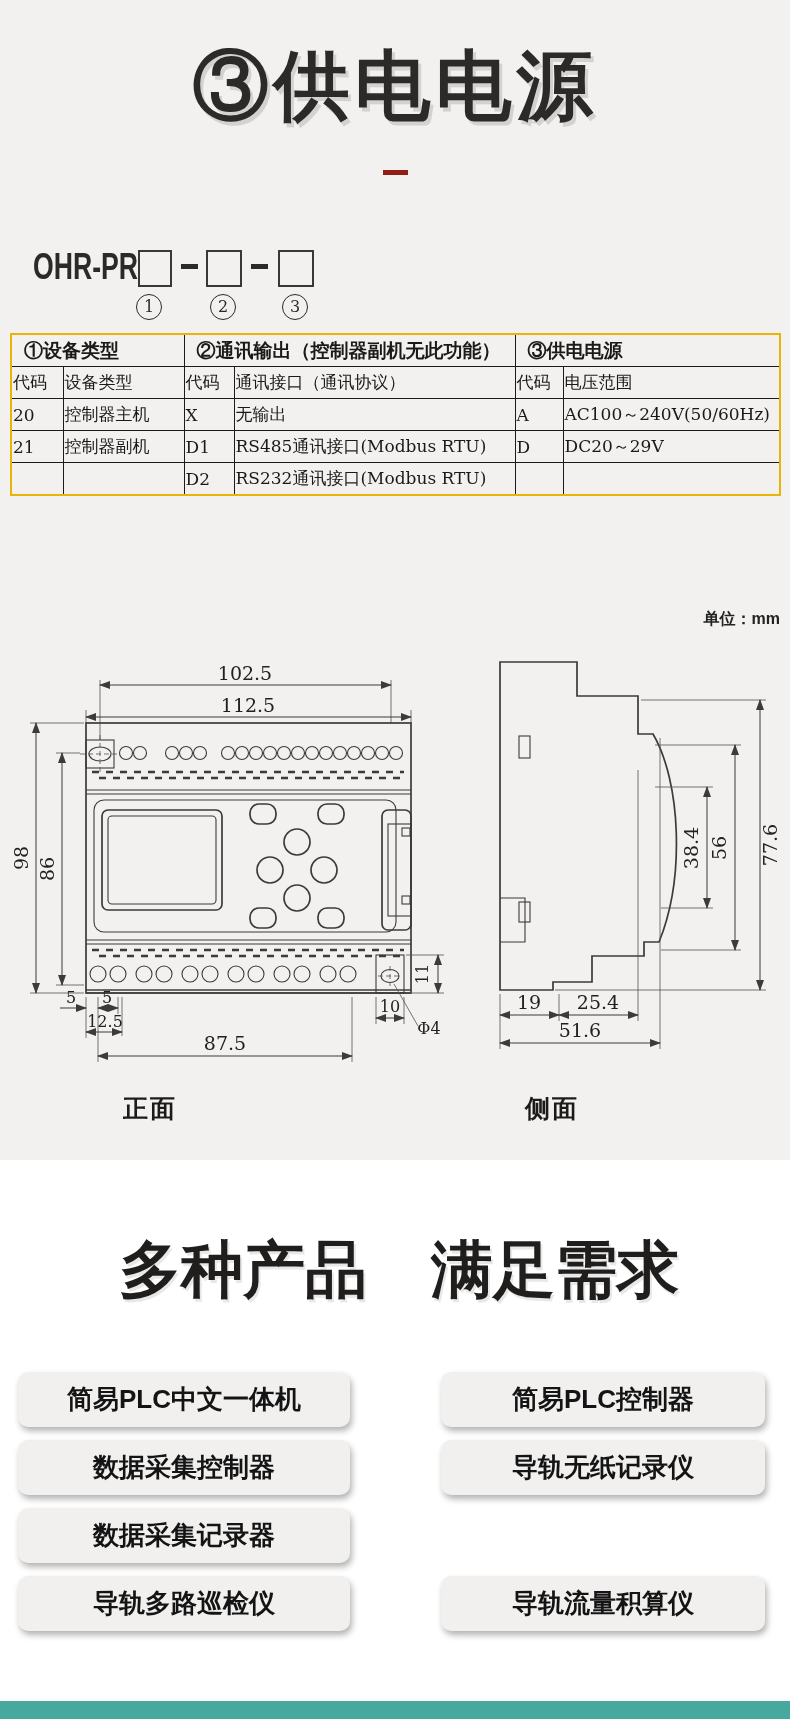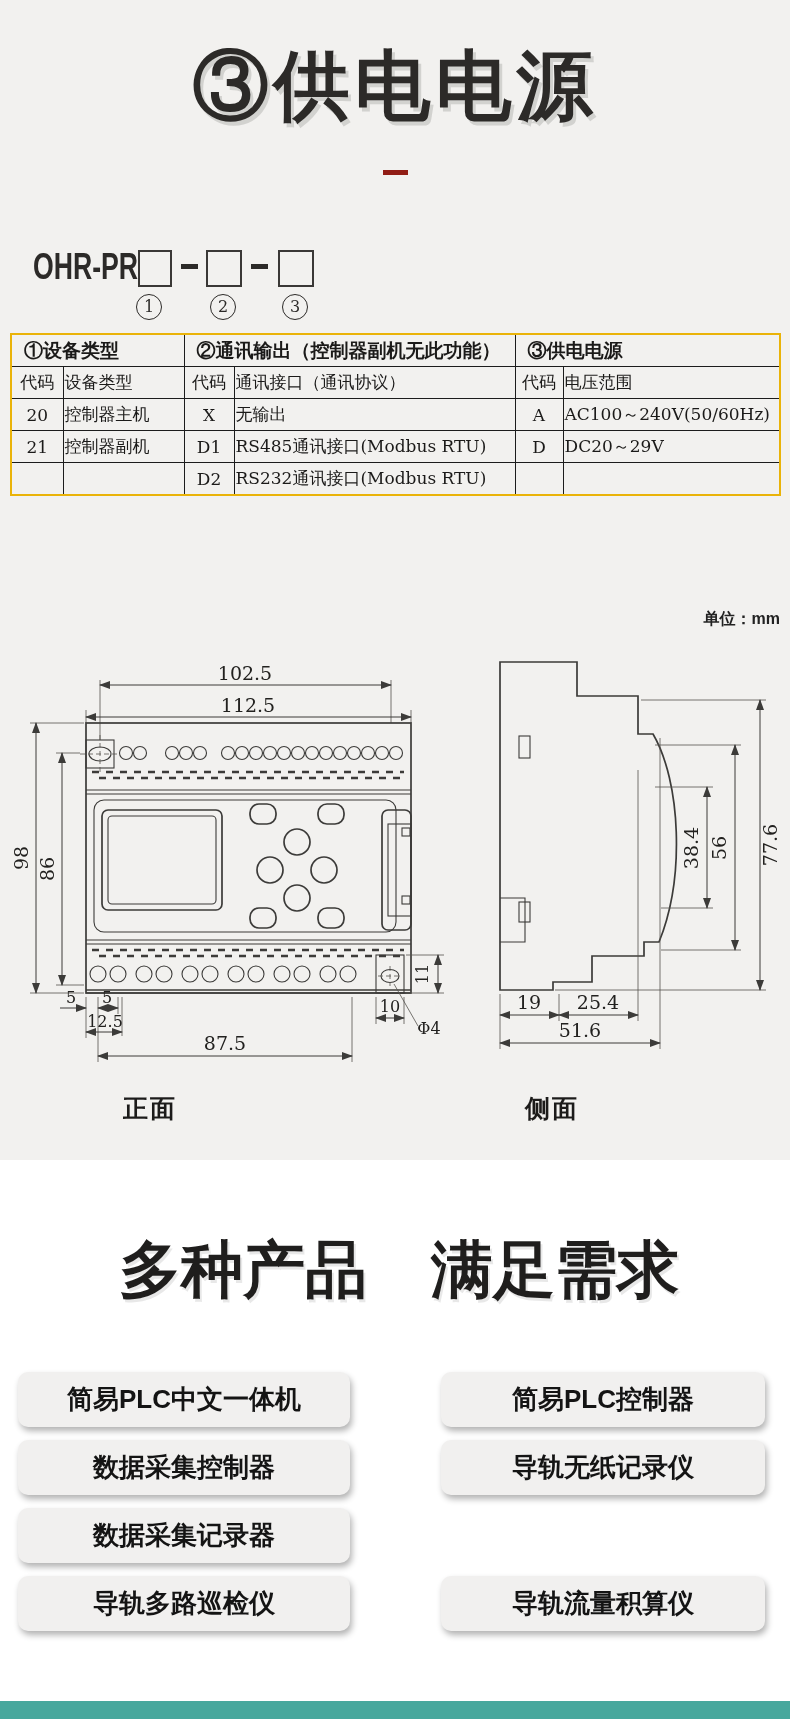--- a/index.html
+++ b/index.html
@@ -23,21 +23,21 @@
     border-radius:50%;text-align:center;line-height:24px;font-size:16px;
     font-family:"DejaVu Serif",serif;color:#2c2a28;}
 
   
   .sel-table{position:absolute;left:10px;top:333px;border-collapse:collapse;table-layout:fixed;
     width:769px;color:#1b1a19;}
   .sel-table td,.sel-table th{border:1.5px solid #1c1c1c;overflow:hidden;white-space:nowrap;}
   .sel-table{border:2px solid #eab308;}
   .sec-h{font-family:"Liberation Sans",sans-serif;font-size:19px;font-weight:700;
     text-align:left;padding:0 0 0 12px;height:31px;}
-  .cell-code{font-family:"DejaVu Serif",serif;font-size:17px;text-align:center;height:29px;}
+  .cell-code{font-family:"DejaVu Serif",serif;font-size:17px;text-align:left;height:29px;}
   .cell-val{font-family:"DejaVu Serif",serif;font-size:17px;text-align:left;height:29px;}
 
   
   .outline-heading{position:absolute;left:0;top:530px;width:790px;text-align:center;
     font-size:30px;font-weight:800;color:#1c1b1a;letter-spacing:2px;}
   .unit-label{position:absolute;left:600px;top:609px;width:180px;text-align:right;
     font-size:16px;font-weight:700;color:#222;}
   .view-label{position:absolute;top:1092px;width:160px;text-align:center;
     font-size:25px;font-weight:800;color:#1c1b1a;letter-spacing:2px;}
   svg.drawing{position:absolute;}

